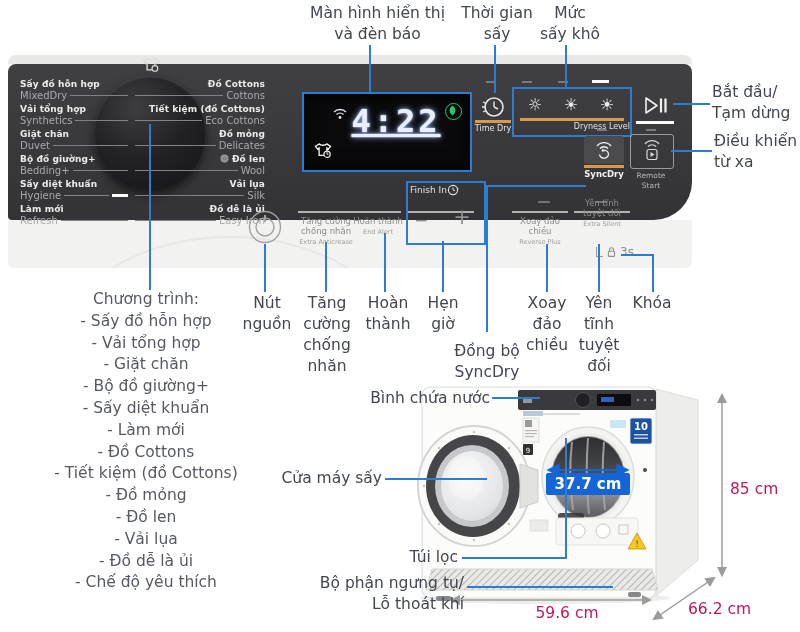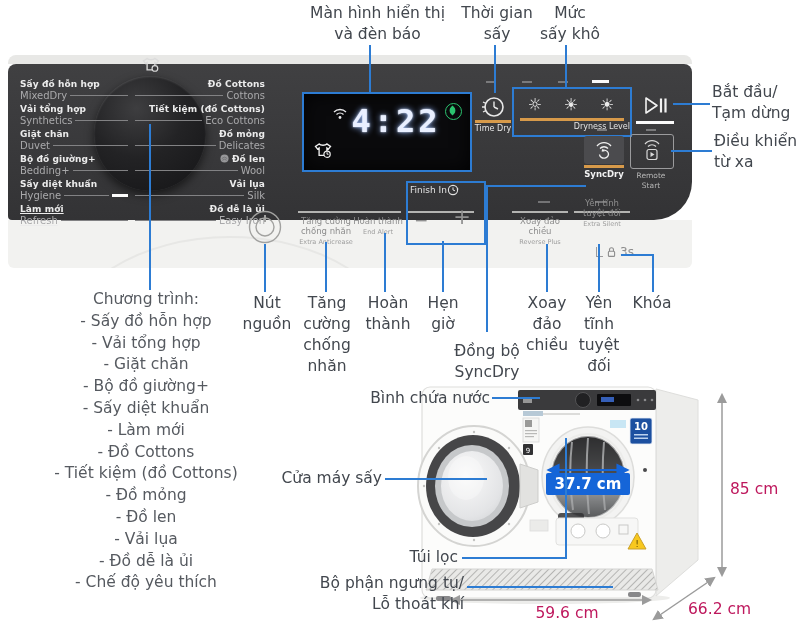--- a/index.html
+++ b/index.html
@@ -26,21 +26,21 @@
   .sun{display:inline-block;width:26px;height:26px;font-size:16px;line-height:26px;
        text-align:center;color:#ececec;position:relative;}
   .sun .dot{position:absolute;left:50%;top:50%;width:4px;height:4px;background:#ececec;
        border-radius:50%;transform:translate(-50%,-58%);}
   .touch{position:absolute;text-align:center;color:#8d8d8d;font-size:8.5px;line-height:10px;}
   .touch .en{font-size:6.5px;color:#9d9d9d;margin-top:1px;}
   .overline{position:absolute;height:2px;background:#b3b3b1;}
   .plist{position:absolute;font-size:15.5px;line-height:21.8px;color:#565a60;text-align:center;}
   .dim{position:absolute;color:#be185d;font-size:15.5px;}
   .digits{font-family:"DejaVu Sans Mono","Liberation Mono",monospace;font-weight:bold;
-       color:#e9efff;text-shadow:0 0 6px rgba(150,185,255,.95),0 0 2px #fff;letter-spacing:3px;}
+       color:#e9efff;text-shadow:0 0 6px rgba(150,185,255,.95),0 0 2px #fff;letter-spacing:3px;text-decoration:underline;}
 </style>
 </head>
 <body>
 
 <div id="root">
 
   <div id="panel">
     <div class="abs" style="left:0;top:0;width:684px;height:9px;background:#e8e8e6;border-radius:8px 8px 0 0;"></div>
     <div class="abs" style="left:0;top:9px;width:684px;height:156px;background:linear-gradient(180deg,#404042,#333335);border-radius:8px 8px 38px 4px;"></div>
     <div class="abs" style="left:0;top:165px;width:684px;height:48px;background:#f2f2f0;border-radius:0 0 6px 6px;overflow:hidden;">
@@ -84,21 +84,21 @@
         </div>
     </div>
     <div class="prog" style="left:12px;top:124px;">
       <div class="vi">Sấy diệt khuẩn</div>
       <div class="enline">
           <span class="en">Hygiene</span>
           <span class="pline"></span>
           <span class="selbar"></span>
         </div>
     </div>
-    <div class="prog" style="left:12px;top:149px;text-decoration:underline;">
+    <div class="prog" style="left:12px;top:149px;">
       <div class="vi">Làm mới</div>
       <div class="enline">
           <span class="en">Refresh</span>
           <span class="pline"></span>
         </div>
     </div>
 
     <div class="prog rightcol" style="left:127px;top:24px;width:130px;">
       <div class="vi">Đồ Cottons</div>
       <div class="enline">

